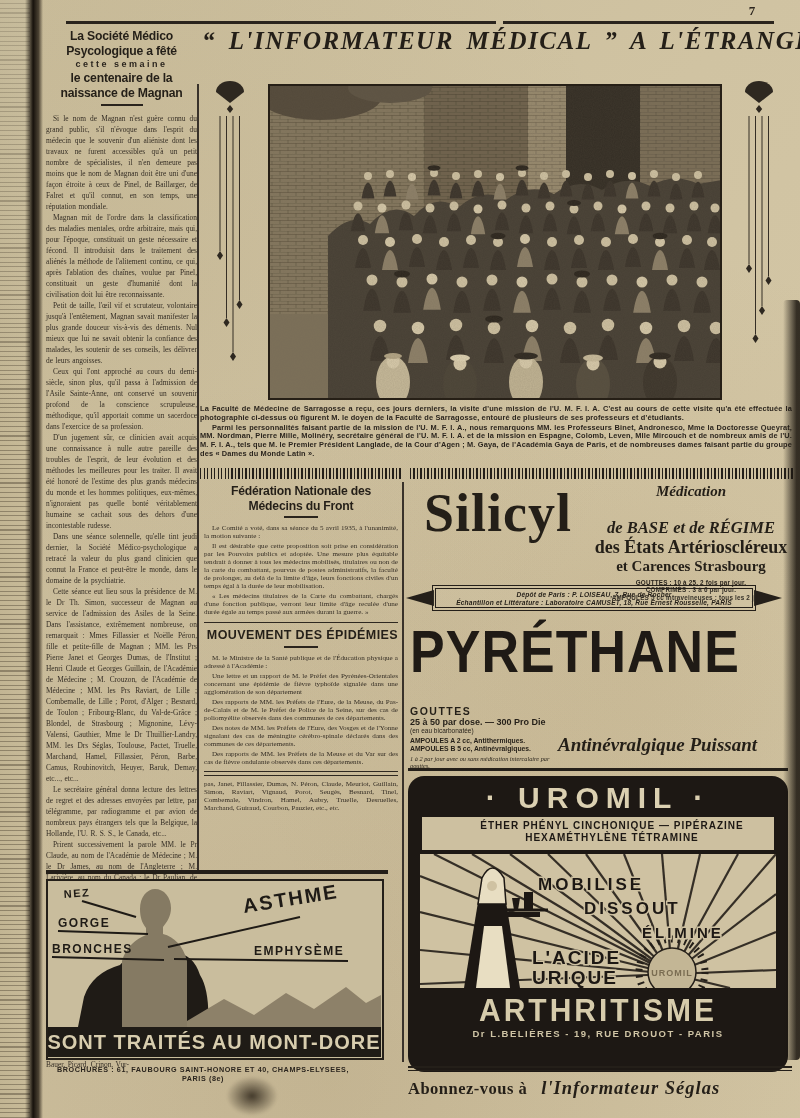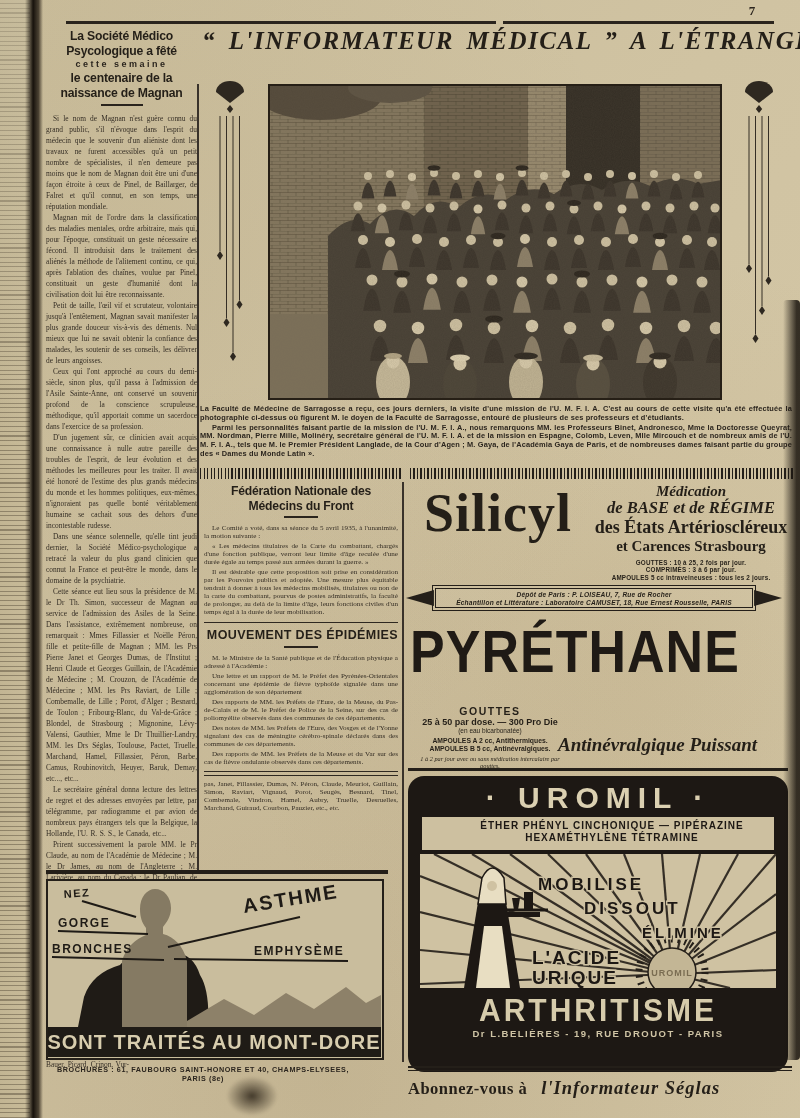--- a/index.html
+++ b/index.html
@@ -54,32 +54,32 @@
   .dblrule{border-top:1.3px solid #2e2820;border-bottom:1.3px solid #2e2820;height:3px;margin:5px 0 4px;}
   .names{text-indent:0 !important;}
   
   .md-rule{left:46px;top:870px;width:342px;height:3.5px;background:#241f19;}
   .md-box{left:46px;top:879px;width:338px;height:181px;border:2.5px solid #241f19;box-sizing:border-box;background:#c9bd9d;}
   .brochures{left:28px;top:1065px;width:350px;text-align:center;font:bold 7.2px/9px "Liberation Sans",sans-serif;letter-spacing:.6px;color:#2b251e;}
   
   .sil-name{left:424px;top:486px;font:bold 54px/54px "Liberation Serif",serif;letter-spacing:1px;color:#241f18;}
   .sil-right{left:590px;top:484px;width:202px;text-align:center;color:#241f18;}
   .sil-r1{font:italic bold 15px/15px "Liberation Serif",serif;}
-  .sil-r2{font:italic bold 16.5px/18px "Liberation Serif",serif;}
+  .sil-r2{font:italic bold 16.5px/18px "Liberation Serif",serif;margin-top:20px;}
   .sil-r3{font:bold 18px/20px "Liberation Serif",serif;}
   .sil-r4{font:bold 15px/18px "Liberation Serif",serif;}
   .sil-fine{margin-top:4px;font:bold 6.3px/7.4px "Liberation Sans",sans-serif;letter-spacing:.2px;}
   .depot-box{left:432px;top:585px;width:324px;height:26px;border:4px double #241f19;box-sizing:border-box;text-align:center;padding-top:2px;background:rgba(255,250,230,.06);}
   .depot-box div{font:italic bold 6.6px/8px "Liberation Sans",sans-serif;letter-spacing:.2px;color:#241f18;}
   .arrow{position:absolute;top:590px;width:0;height:0;border-top:8px solid transparent;border-bottom:8px solid transparent;}
   .arrow-l{left:406px;border-right:28px solid #241f19;}
   .arrow-r{left:754px;border-left:28px solid #241f19;}
   
   .pyr-name{left:410px;top:618px;width:380px;font:bold 49px/56px "Liberation Sans",sans-serif;letter-spacing:1px;transform:scale(1.06,1.2);transform-origin:left top;color:#1f1a15;}
-  .pyr-doses{left:410px;top:706px;width:160px;text-align:center;color:#241f18;}
+  .pyr-doses{left:410px;top:706px;width:160px;text-align:left;color:#241f18;}
   .pyr-d1{font:bold 10.5px/11px "Liberation Sans",sans-serif;letter-spacing:1.5px;}
   .pyr-d2{font:bold 9px/10px "Liberation Sans",sans-serif;}
   .pyr-d3{font:6.5px/7px "Liberation Sans",sans-serif;}
   .pyr-d4{font:bold 6.8px/8px "Liberation Sans",sans-serif;margin-top:3px;}
   .pyr-d5{font:bold 6.8px/8px "Liberation Sans",sans-serif;}
   .pyr-d6{font:italic 6.3px/7.2px "Liberation Serif",serif;margin-top:2px;}
   .pyr-claim{left:558px;top:734px;width:234px;font:italic bold 19px/22px "Liberation Serif",serif;color:#241f18;}
   .pyr-rule{left:408px;top:768px;width:380px;height:2.5px;background:#241f19;}
   
   .uro-box{left:408px;top:776px;width:380px;height:296px;background:#1d1814;border-radius:16px;box-sizing:border-box;overflow:hidden;}
@@ -312,22 +312,22 @@
   </div>
 
   <div class="abs comb comb-a"></div>
   <div class="abs comb comb-b"></div>
   <div class="abs vrule2"></div>
 
   <div class="abs mid-col">
     <div class="fed-title">Fédération Nationale des Médecins du Front</div>
     <div class="small-rule"></div>
     <p>Le Comité a voté, dans sa séance du 5 avril 1935, à l'unanimité, la motion suivante :</p>
+    <p>Il est désirable que cette proposition soit prise en considération par les Pouvoirs publics et adoptée. Une mesure plus équitable tendrait à donner à tous les médecins mobilisés, titulaires ou non de la carte du combattant, pourvus de postes administratifs, la faculté de prolonger, au delà de la limite d'âge, leurs fonctions civiles d'un temps égal à la durée de leur mobilisation.</p>
     <p>« Les médecins titulaires de la Carte du combattant, chargés d'une fonction publique, verront leur limite d'âge reculée d'une durée égale au temps passé aux armées durant la guerre. »</p>
-    <p>Il est désirable que cette proposition soit prise en considération par les Pouvoirs publics et adoptée. Une mesure plus équitable tendrait à donner à tous les médecins mobilisés, titulaires ou non de la carte du combattant, pourvus de postes administratifs, la faculté de prolonger, au delà de la limite d'âge, leurs fonctions civiles d'un temps égal à la durée de leur mobilisation.</p>
     <div class="mv-toprule"></div>
     <div class="mv-title">MOUVEMENT DES ÉPIDÉMIES</div>
     <div class="small-rule"></div>
     <p>M. le Ministre de la Santé publique et de l'Éducation physique a adressé à l'Académie :</p>
     <p>Une lettre et un rapport de M. le Préfet des Pyrénées-Orientales concernant une épidémie de fièvre typhoïde signalée dans une agglomération de son département</p>
     <p>Des rapports de MM. les Préfets de l'Eure, de la Meuse, du Pas-de-Calais et de M. le Préfet de Police de la Seine, sur des cas de poliomyélite observés dans des communes de ces départements.</p>
     <p>Des notes de MM. les Préfets de l'Eure, des Vosges et de l'Yonne signalant des cas de méningite cérébro-spinale déclarés dans des communes de ces départements.</p>
     <p>Des rapports de MM. les Préfets de la Meuse et du Var sur des cas de fièvre ondulante observés dans ces départements.</p>
     <div class="dblrule"></div>
     <p class="names">pas, Janet, Fillassier, Dumas, N. Péron, Claude, Meuriot, Guillain, Simon, Raviart, Vignaud, Porot, Seugès, Besnard, Tinel, Combemale, Vindron, Hamel, Aubry, Truelle, Desruelles, Marchand, Guiraud, Courbon, Pauzier, etc., etc.</p>

